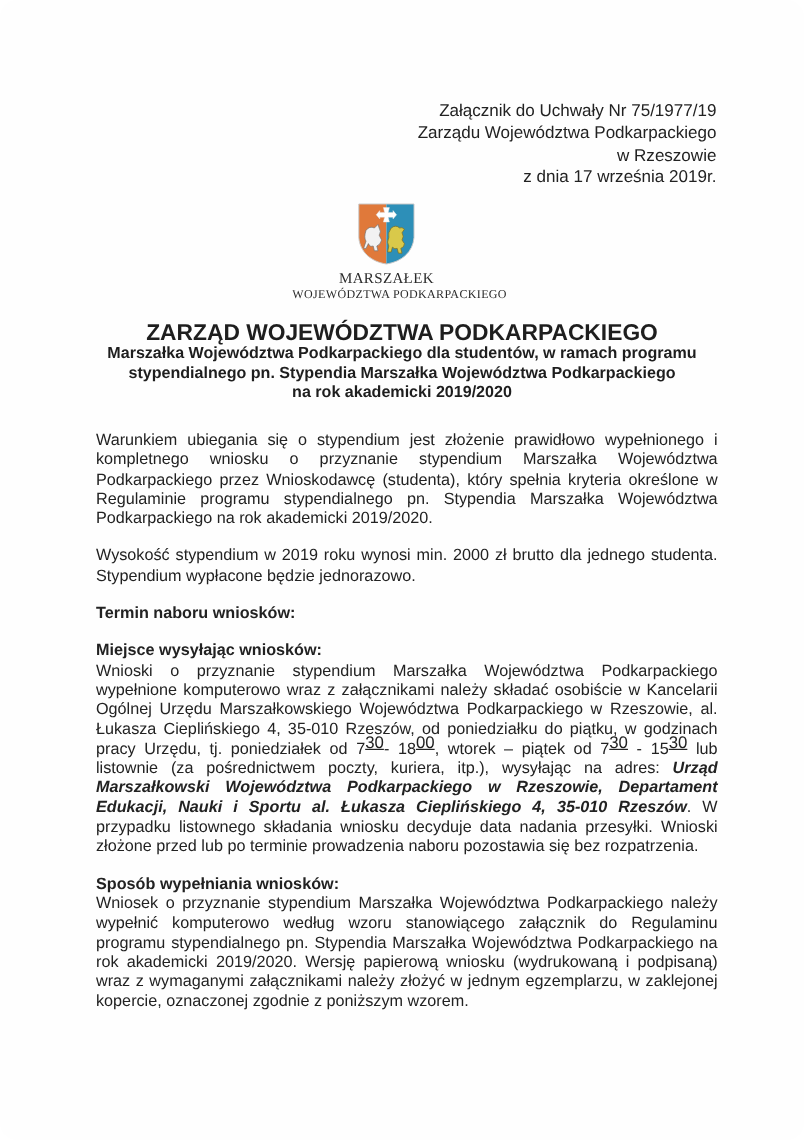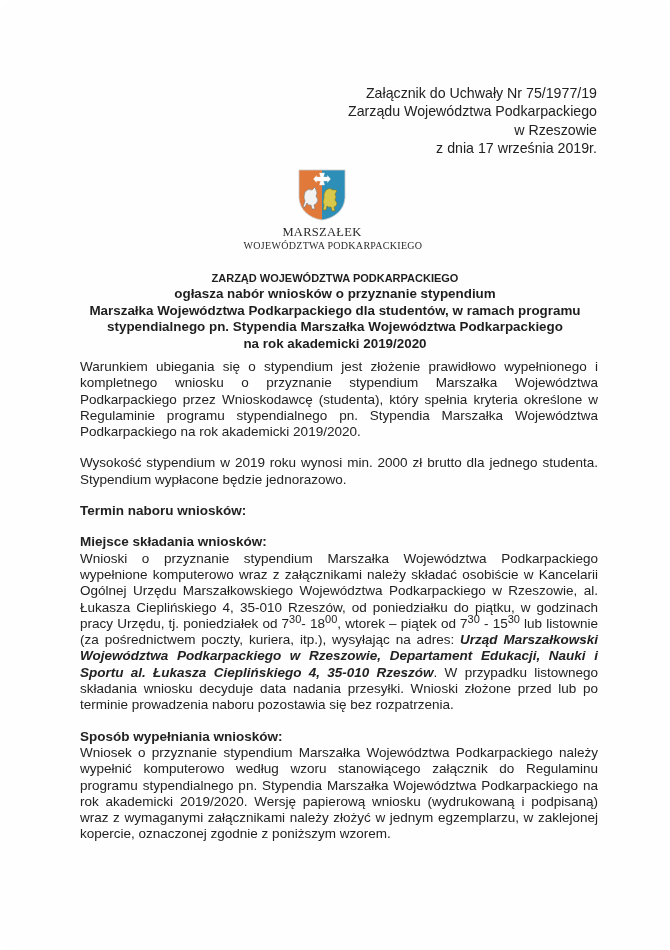--- a/index.html
+++ b/index.html
@@ -61,21 +61,21 @@
     left: 0;
     width: 670px;
     top: 270px;
     text-align: center;
     font-weight: bold;
     font-size: 13.4px;
     line-height: 16.4px;
     color: #1e1e1e;
   }
   .heading .h-line { display: block; }
-  .heading .h-main { font-size: 11px; }
+  .heading .h-main { font-size: 19px; }
   .content {
     position: absolute;
     left: 80px;
     width: 518px;
     top: 359px;
     font-size: 13.5px;
     line-height: 16.3px;
     color: #222;
   }
   .section-title {
@@ -83,21 +83,21 @@
     font-size: 13.5px;
     display: block;
   }
   .para {
     text-align: justify;
     margin: 0;
   }
   .gap { height: 15px; }
   .u { text-decoration: underline; }
   .b { font-weight: bold; font-style: italic; }
-  sup { font-size: 11px; line-height: 0; vertical-align: 5px; }
+  sup { font-size: 14px; line-height: 0; vertical-align: 5px; text-decoration: underline; }
 </style>
 </head>
 <body>
 
 <div class="page">
 
   <div class="annex">
     <div>Załącznik do Uchwały Nr 75/1977/19</div>
     <div>Zarządu Województwa Podkarpackiego</div>
     <div>w Rzeszowie</div>
@@ -118,21 +118,20 @@
       <g fill="#d9c94a" stroke="#7a6d1e" stroke-width="0.6">
         <path d="M29 22 q4 -3 7 0 q2 -1 4 1 l-2 3 q2 3 0 6 l2 3 q0 3 -3 4 l1 4 h-3 l-1 -4 q-2 1 -4 -1 l-1 4 h-3 l1 -5 q-2 -3 0 -7 q-1 -4 2 -8 z"></path>
       </g>
     </svg>
     <div class="logo-title">MARSZAŁEK</div>
     <div class="logo-sub">WOJEWÓDZTWA PODKARPACKIEGO</div>
   </div>
 
   <div class="heading">
     <span class="h-line h-main">ZARZĄD WOJEWÓDZTWA PODKARPACKIEGO</span>
-    <span class="h-line">ogłasza nabór wniosków o przyznanie stypendium</span>
     <span class="h-line">Marszałka Województwa Podkarpackiego dla studentów, w ramach programu</span>
     <span class="h-line">stypendialnego pn. Stypendia Marszałka Województwa Podkarpackiego</span>
     <span class="h-line">na rok akademicki 2019/2020</span>
   </div>
 
   <div class="content">
 
     <div>
       <p class="para">Warunkiem ubiegania się o stypendium jest złożenie prawidłowo wypełnionego i kompletnego wniosku o przyznanie stypendium Marszałka Województwa Podkarpackiego przez Wnioskodawcę (studenta), który spełnia kryteria określone w Regulaminie programu stypendialnego pn. Stypendia Marszałka Województwa Podkarpackiego na rok akademicki 2019/2020.</p>
       <div class="gap"></div>
@@ -141,21 +140,21 @@
 
     <div class="gap"></div>
 
     <div>
       <span class="section-title">Termin naboru wniosków:</span>
     </div>
 
     <div class="gap"></div>
 
     <div>
-      <span class="section-title">Miejsce składania wniosków:</span>
+      <span class="section-title">Miejsce wysyłając wniosków:</span>
       <p class="para"><span>Wnioski o przyznanie stypendium Marszałka Województwa Podkarpackiego wypełnione komputerowo wraz z załącznikami należy składać osobiście w Kancelarii Ogólnej Urzędu Marszałkowskiego Województwa Podkarpackiego w Rzeszowie, al. Łukasza Cieplińskiego 4, 35-010 Rzeszów, od poniedziałku do piątku, w godzinach pracy Urzędu, tj. poniedziałek od 7</span><sup>30</sup><span>- 18</span><sup>00</sup><span>, wtorek – piątek od 7</span><sup>30</sup><span> - 15</span><sup>30</sup><span> lub listownie (za pośrednictwem poczty, kuriera, itp.), wysyłając na adres: </span><span class="b">Urząd Marszałkowski Województwa Podkarpackiego w Rzeszowie, Departament Edukacji, Nauki i Sportu al. Łukasza Cieplińskiego 4, 35-010 Rzeszów</span><span>. W przypadku listownego składania wniosku decyduje data nadania przesyłki. Wnioski złożone przed lub po terminie prowadzenia naboru pozostawia się bez rozpatrzenia.</span></p>
     </div>
 
     <div class="gap"></div>
 
     <div>
       <span class="section-title">Sposób wypełniania wniosków:</span>
       <p class="para">Wniosek o przyznanie stypendium Marszałka Województwa Podkarpackiego należy wypełnić komputerowo według wzoru stanowiącego załącznik do Regulaminu programu stypendialnego pn. Stypendia Marszałka Województwa Podkarpackiego na rok akademicki 2019/2020. Wersję papierową wniosku (wydrukowaną i podpisaną) wraz z wymaganymi załącznikami należy złożyć w jednym egzemplarzu, w zaklejonej kopercie, oznaczonej zgodnie z poniższym wzorem.</p>
     </div>
 

